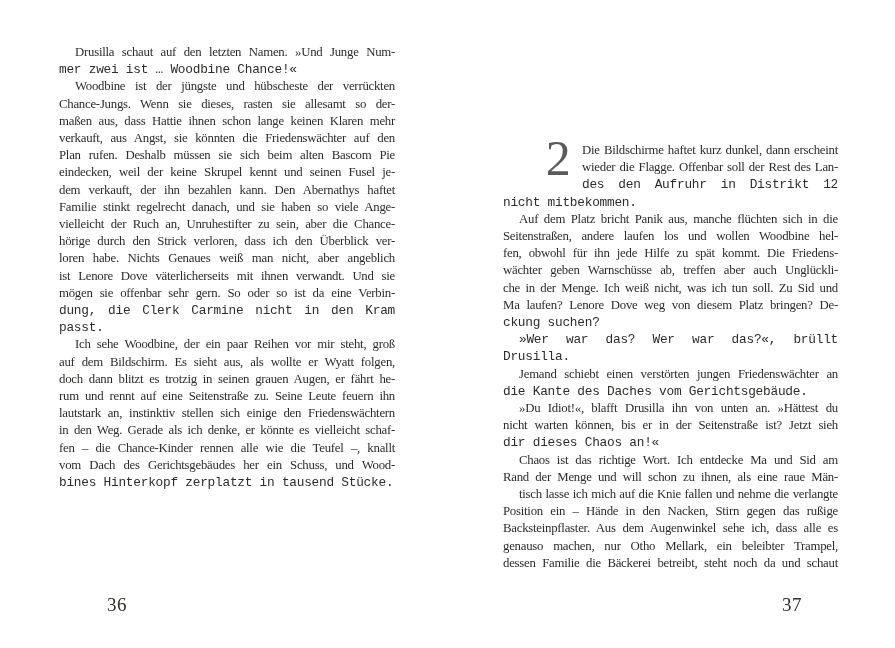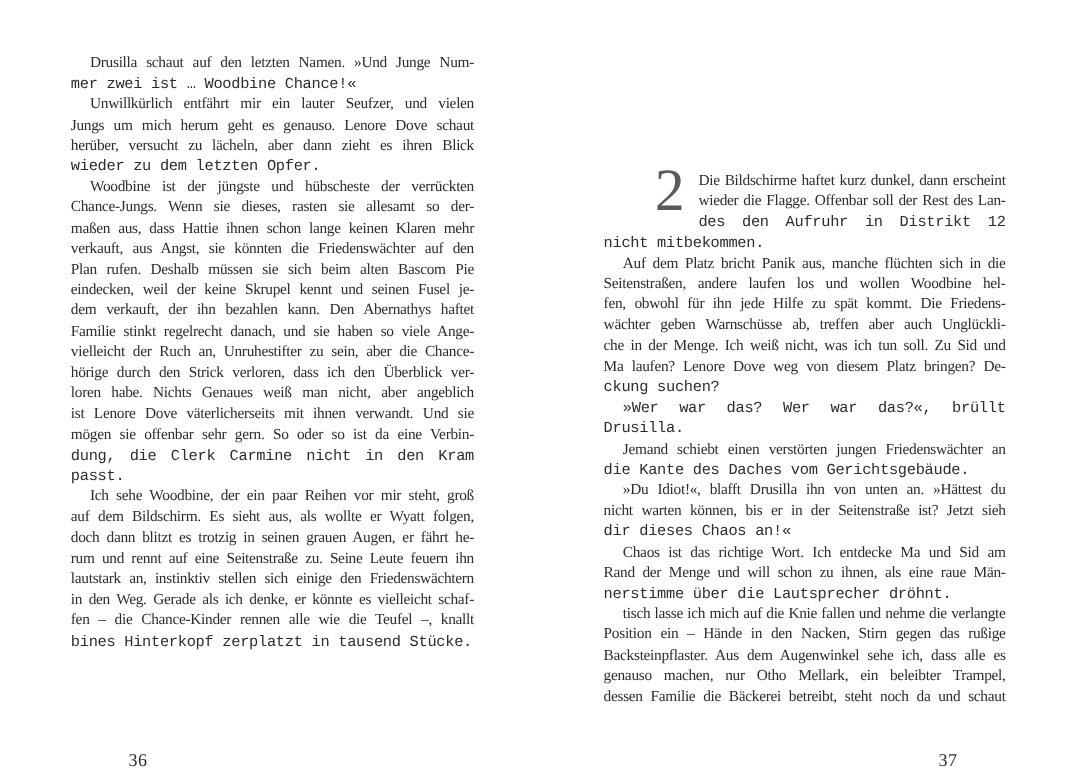--- a/index.html
+++ b/index.html
@@ -39,43 +39,37 @@
     height: 35px;
     margin: 0 6px 0 37px;
     font-size: 50px;
     line-height: 32px;
     text-align: center;
     color: #5a5a5a;
   }
 
   .pagenum {
     position: absolute;
-    top: 626px;
-    font-size: 15px;
+    top: 594px;
+    font-size: 19px;
     letter-spacing: 0.5px;
     color: #2e2c29;
   }
   #pagenum-left  { left: 107px; }
   #pagenum-right { left: 782px; }
 </style>
 </head>
 <body>
 
 <div class="spread">
 
   <div class="text-col" id="left-col">
       <div class="para indent">
         <div class="line">Drusilla schaut auf den letzten Namen. »Und Junge Num-</div>
         <div class="line last">mer zwei ist … Woodbine Chance!«</div>
-      </div>
-      <div class="para indent">
-        <div class="line">Unwillkürlich entfährt mir ein lauter Seufzer, und vielen</div>
-        <div class="line">Jungs um mich herum geht es genauso. Lenore Dove schaut</div>
-        <div class="line">herüber, versucht zu lächeln, aber dann zieht es ihren Blick</div>
-        <div class="line last">wieder zu dem letzten Opfer.</div>
       </div>
       <div class="para indent">
         <div class="line">Woodbine ist der jüngste und hübscheste der verrückten</div>
         <div class="line">Chance-Jungs. Wenn sie dieses, rasten sie allesamt so der-</div>
         <div class="line">maßen aus, dass Hattie ihnen schon lange keinen Klaren mehr</div>
         <div class="line">verkauft, aus Angst, sie könnten die Friedenswächter auf den</div>
         <div class="line">Plan rufen. Deshalb müssen sie sich beim alten Bascom Pie</div>
         <div class="line">eindecken, weil der keine Skrupel kennt und seinen Fusel je-</div>
         <div class="line">dem verkauft, der ihn bezahlen kann. Den Abernathys haftet</div>
         <div class="line">Familie stinkt regelrecht danach, und sie haben so viele Ange-</div>
@@ -87,20 +81,21 @@
         <div class="line last">dung, die Clerk Carmine nicht in den Kram passt.</div>
       </div>
       <div class="para indent">
         <div class="line">Ich sehe Woodbine, der ein paar Reihen vor mir steht, groß</div>
         <div class="line">auf dem Bildschirm. Es sieht aus, als wollte er Wyatt folgen,</div>
         <div class="line">doch dann blitzt es trotzig in seinen grauen Augen, er fährt he-</div>
         <div class="line">rum und rennt auf eine Seitenstraße zu. Seine Leute feuern ihn</div>
         <div class="line">lautstark an, instinktiv stellen sich einige den Friedenswächtern</div>
         <div class="line">in den Weg. Gerade als ich denke, er könnte es vielleicht schaf-</div>
         <div class="line">fen – die Chance-Kinder rennen alle wie die Teufel –, knallt</div>
+        <div class="line">vom Dach des Gerichtsgebäudes her ein Schuss, und Wood-</div>
         <div class="line last">bines Hinterkopf zerplatzt in tausend Stücke.</div>
       </div>
     </div>
 
   <div class="text-col" id="right-col">
       <div class="para">
         <span class="dropcap">2</span>
         <div class="line">Die Bildschirme haftet kurz dunkel, dann erscheint</div>
         <div class="line">wieder die Flagge. Offenbar soll der Rest des Lan-</div>
         <div class="line last">des den Aufruhr in Distrikt 12 nicht mitbekommen.</div>
@@ -122,21 +117,20 @@
         <div class="line last">die Kante des Daches vom Gerichtsgebäude.</div>
       </div>
       <div class="para indent">
         <div class="line">»Du Idiot!«, blafft Drusilla ihn von unten an. »Hättest du</div>
         <div class="line">nicht warten können, bis er in der Seitenstraße ist? Jetzt sieh</div>
         <div class="line last">dir dieses Chaos an!«</div>
       </div>
       <div class="para indent">
         <div class="line">Chaos ist das richtige Wort. Ich entdecke Ma und Sid am</div>
         <div class="line">Rand der Menge und will schon zu ihnen, als eine raue Män-</div>
-        <div class="line last">nerstimme über die Lautsprecher dröhnt.</div>
       </div>
       <div class="para indent">
         <div class="line">tisch lasse ich mich auf die Knie fallen und nehme die verlangte</div>
         <div class="line">Position ein – Hände in den Nacken, Stirn gegen das rußige</div>
         <div class="line">Backsteinpflaster. Aus dem Augenwinkel sehe ich, dass alle es</div>
         <div class="line">genauso machen, nur Otho Mellark, ein beleibter Trampel,</div>
         <div class="line">dessen Familie die Bäckerei betreibt, steht noch da und schaut</div>
       </div>
     </div>
 

